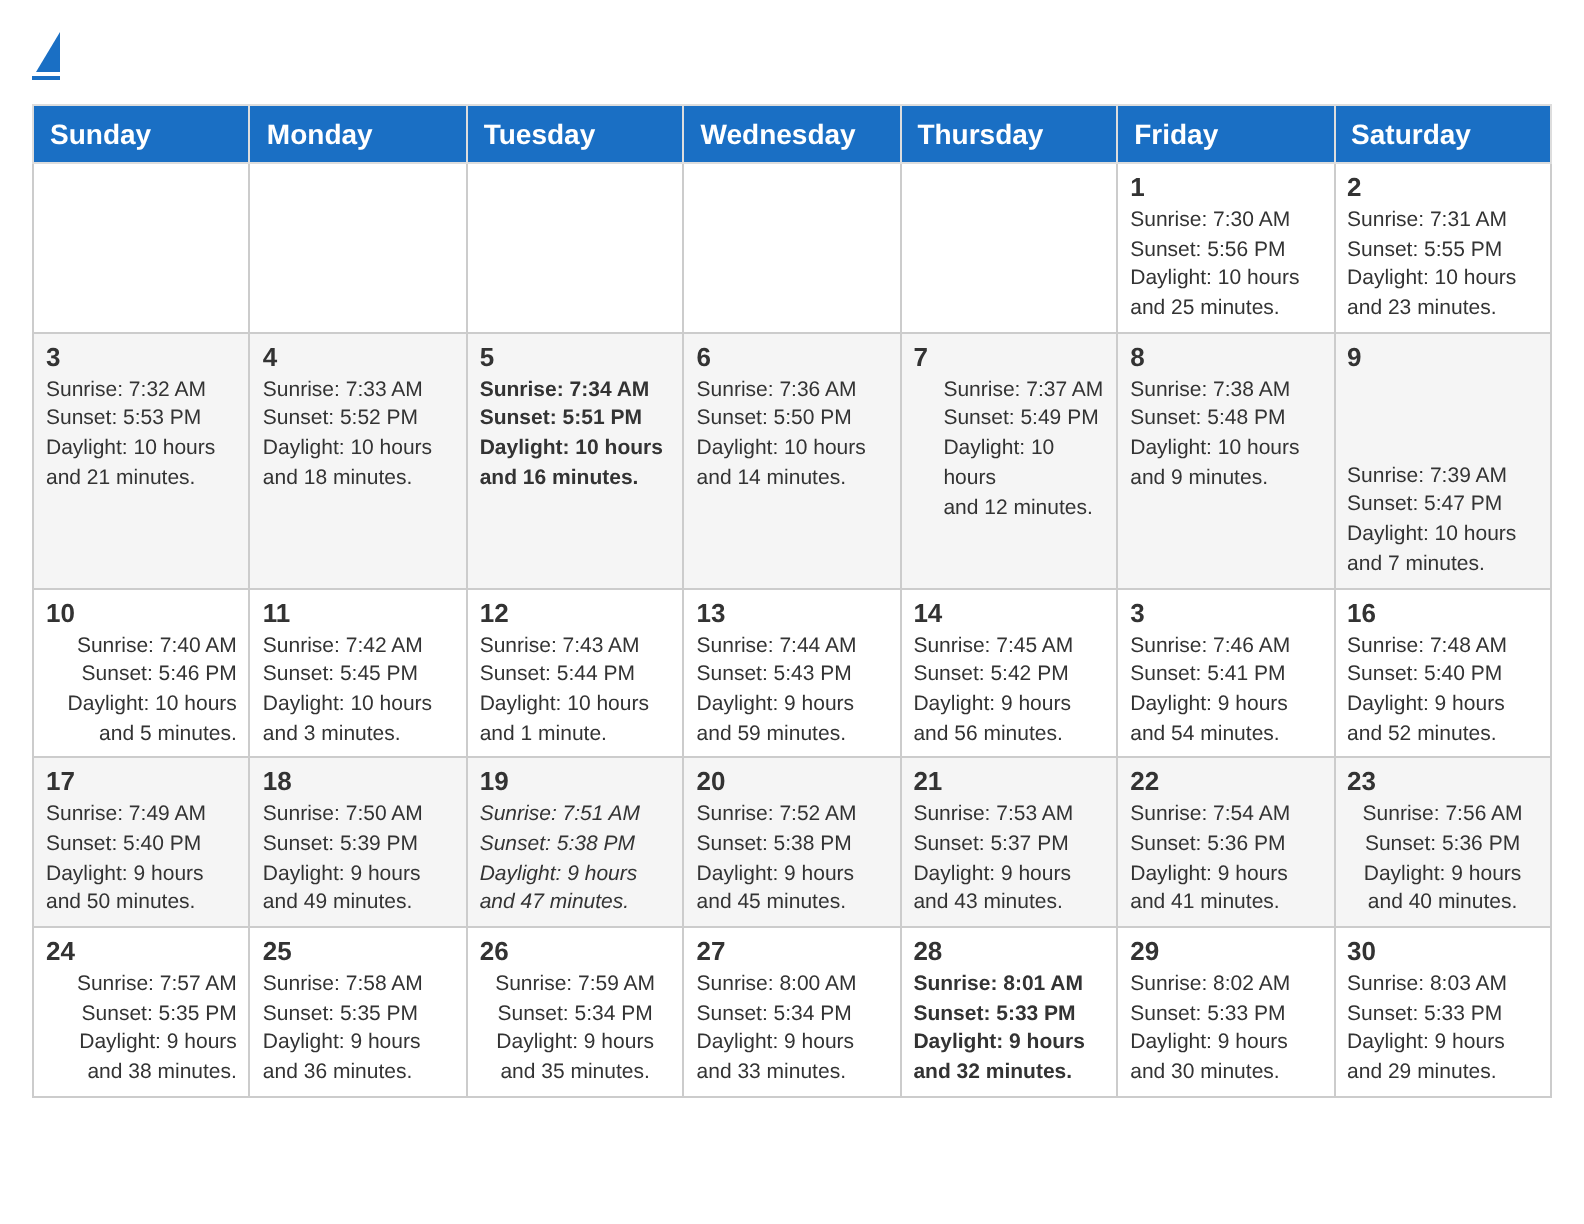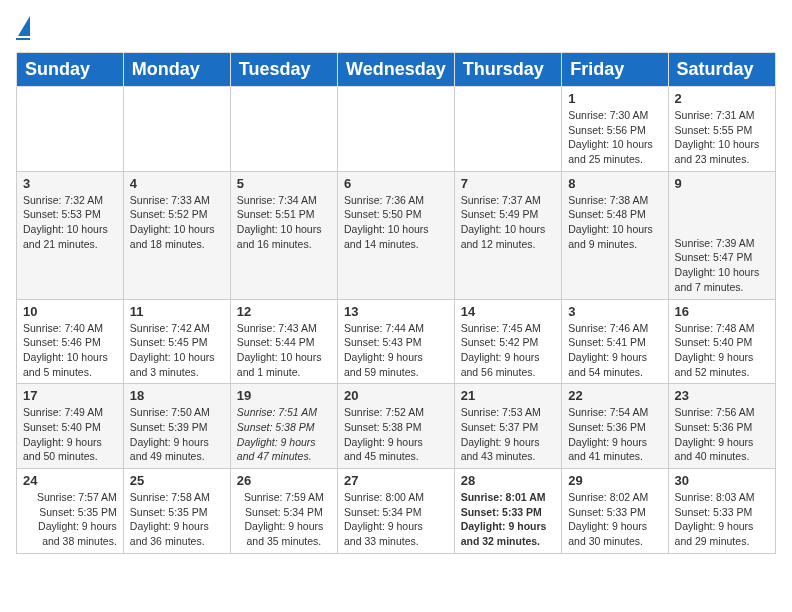--- a/index.html
+++ b/index.html
@@ -61,21 +61,21 @@
       font-size: 16px;
       color: #555;
     }
     .calendar {
       width: 100%;
       border-collapse: collapse;
     }
     .calendar th {
       background: #1a6fc4;
       color: #fff;
-      font-size: 18px;
+      font-size: 14px;
       font-weight: bold;
       padding: 6px 8px;
       text-align: left;
       border: 1px solid #ddd;
     }
     .calendar td {
       border: 1px solid #ccc;
       vertical-align: top;
       padding: 4px 6px;
       width: 108px;
@@ -175,35 +175,35 @@
         </td>
         <td>
           <div class="day-num">4</div>
           <div class="day-info" style="white-space: pre-line;">Sunrise: 7:33 AM
 Sunset: 5:52 PM
 Daylight: 10 hours
 and 18 minutes.</div>
         </td>
         <td>
           <div class="day-num">5</div>
-          <div class="day-info" style="white-space: pre-line;">Sunrise: 7:34 AM
+          <div class="day-info" style="white-space: pre-line; font-weight: bold;">Sunrise: 7:34 AM
 Sunset: 5:51 PM
 Daylight: 10 hours
 and 16 minutes.</div>
         </td>
         <td>
           <div class="day-num">6</div>
           <div class="day-info" style="white-space: pre-line;">Sunrise: 7:36 AM
 Sunset: 5:50 PM
 Daylight: 10 hours
 and 14 minutes.</div>
         </td>
         <td>
           <div class="day-num">7</div>
-          <div class="day-info" style="white-space: pre-line;">Sunrise: 7:37 AM
+          <div class="day-info" style="white-space: pre-line; margin-left: 15px;">Sunrise: 7:37 AM
 Sunset: 5:49 PM
 Daylight: 10 hours
 and 12 minutes.</div>
         </td>
         <td>
           <div class="day-num">8</div>
           <div class="day-info" style="white-space: pre-line;">Sunrise: 7:38 AM
 Sunset: 5:48 PM
 Daylight: 10 hours
 and 9 minutes.</div>
@@ -212,21 +212,21 @@
           <div class="day-num">9</div>
           <div class="day-info" style="white-space: pre-line; margin-top: 45px;">Sunrise: 7:39 AM
 Sunset: 5:47 PM
 Daylight: 10 hours
 and 7 minutes.</div>
         </td>
       </tr>
       <tr class="row-odd">
         <td>
           <div class="day-num">10</div>
-          <div class="day-info" style="white-space: pre-line;">Sunrise: 7:40 AM
+          <div class="day-info" style="white-space: pre-line; text-align: right;">Sunrise: 7:40 AM
 Sunset: 5:46 PM
 Daylight: 10 hours
 and 5 minutes.</div>
         </td>
         <td>
           <div class="day-num">11</div>
           <div class="day-info" style="white-space: pre-line;">Sunrise: 7:42 AM
 Sunset: 5:45 PM
 Daylight: 10 hours
 and 3 minutes.</div>
@@ -305,21 +305,21 @@
         </td>
         <td>
           <div class="day-num">22</div>
           <div class="day-info" style="white-space: pre-line;">Sunrise: 7:54 AM
 Sunset: 5:36 PM
 Daylight: 9 hours
 and 41 minutes.</div>
         </td>
         <td>
           <div class="day-num">23</div>
-          <div class="day-info" style="white-space: pre-line;">Sunrise: 7:56 AM
+          <div class="day-info" style="white-space: pre-line; text-align: center;">Sunrise: 7:56 AM
 Sunset: 5:36 PM
 Daylight: 9 hours
 and 40 minutes.</div>
         </td>
       </tr>
       <tr class="row-odd">
         <td>
           <div class="day-num">24</div>
           <div class="day-info" style="white-space: pre-line; text-align: right;">Sunrise: 7:57 AM
 Sunset: 5:35 PM

